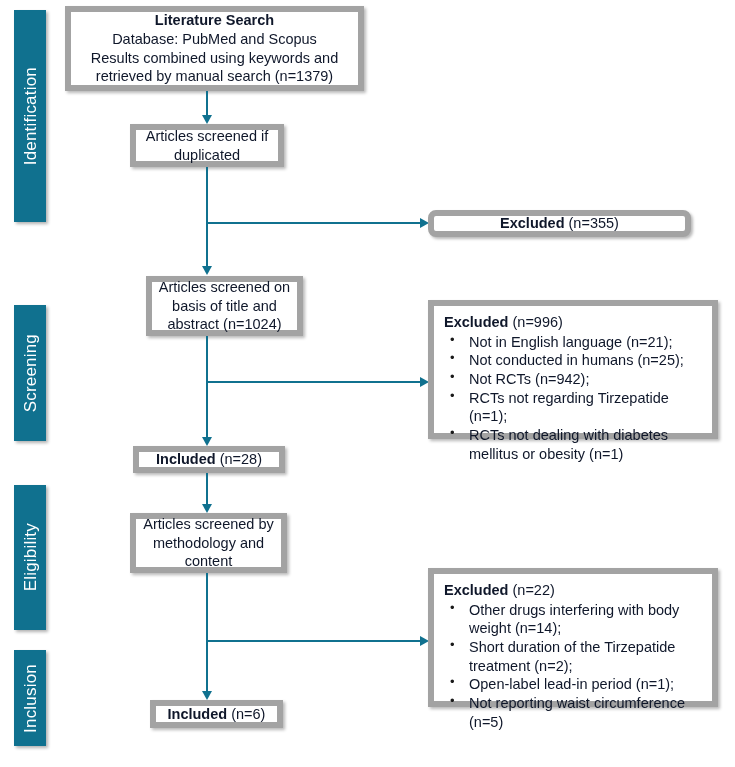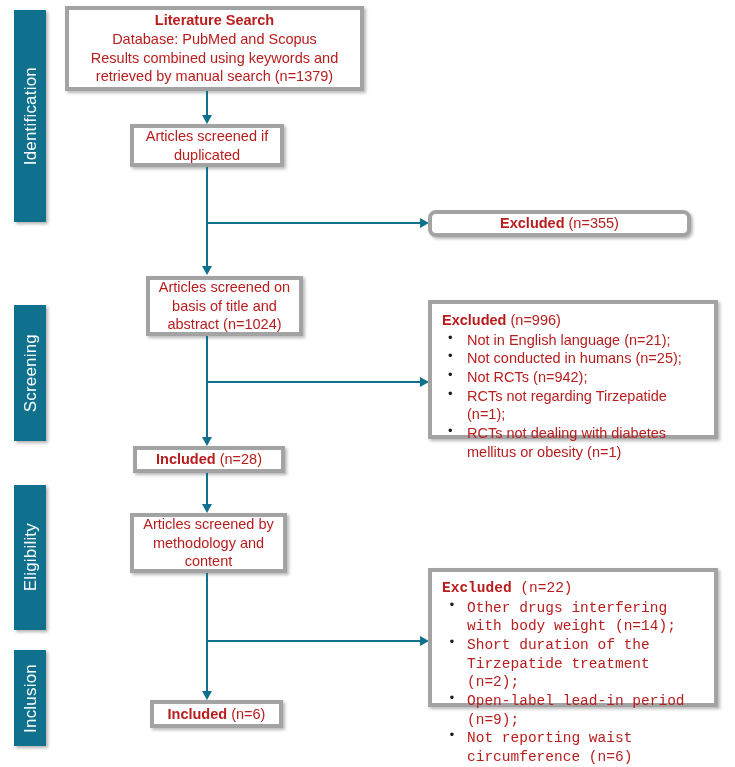--- a/index.html
+++ b/index.html
@@ -35,27 +35,27 @@
     font-size: 17px;
     letter-spacing: 0.2px;
     white-space: nowrap;
     line-height: 1;
   }
 
   
   .box {
     position: absolute;
     background: #ffffff;
-    border: 4px solid #a3a3a3;
+    border: 6px solid #a3a3a3;
     box-sizing: border-box;
     box-shadow: 2px 2px 3px rgba(0,0,0,0.28);
     display: flex;
     align-items: center;
     justify-content: center;
-    color: #b91c1c;
+    color: #0f172a;
     font-size: 14.5px;
     line-height: 1.28;
     text-align: center;
     padding: 3px 6px;
   }
   .box .box-text { display: block; width: 100%; }
   .box.left-align {
     justify-content: flex-start;
     text-align: left;
     align-items: flex-start;
@@ -206,30 +206,30 @@
       <span>content</span>
     </span>
   </div>
 
   <div class="conn v" style="left:206px; top:573px; height:119px;"></div>
   <div class="arrowhead down" style="left:202px; top:691px;"></div>
 
   <div class="conn h" style="left:206px; top:640px; width:216px;"></div>
   <div class="arrowhead right" style="left:420px; top:636px;"></div>
 
-  <div class="box left-align" style="left:428px; top:568px; width:290px; height:139px;font-family:Liberation Mono, monospace;">
+  <div class="box left-align" style="left:428px; top:568px; width:290px; height:139px;">
     <span class="box-text">
       <span class="excl-head">
         <b>Excluded</b><span> (n=22)</span>
       </span>
       <ul class="excl-list">
         <li>Other drugs interfering with body weight (n=14);</li>
         <li>Short duration of the Tirzepatide treatment (n=2);</li>
-        <li>Open-label lead-in period (n=9);</li>
-        <li>Not reporting waist circumference (n=6)</li>
+        <li>Open-label lead-in period (n=1);</li>
+        <li>Not reporting waist circumference (n=5)</li>
       </ul>
     </span>
   </div>
 
   <div class="box" style="left:150px; top:700px; width:133px; height:28px;">
     <span class="box-text">
       <b>Included</b><span> (n=6)</span>
     </span>
   </div>
 

